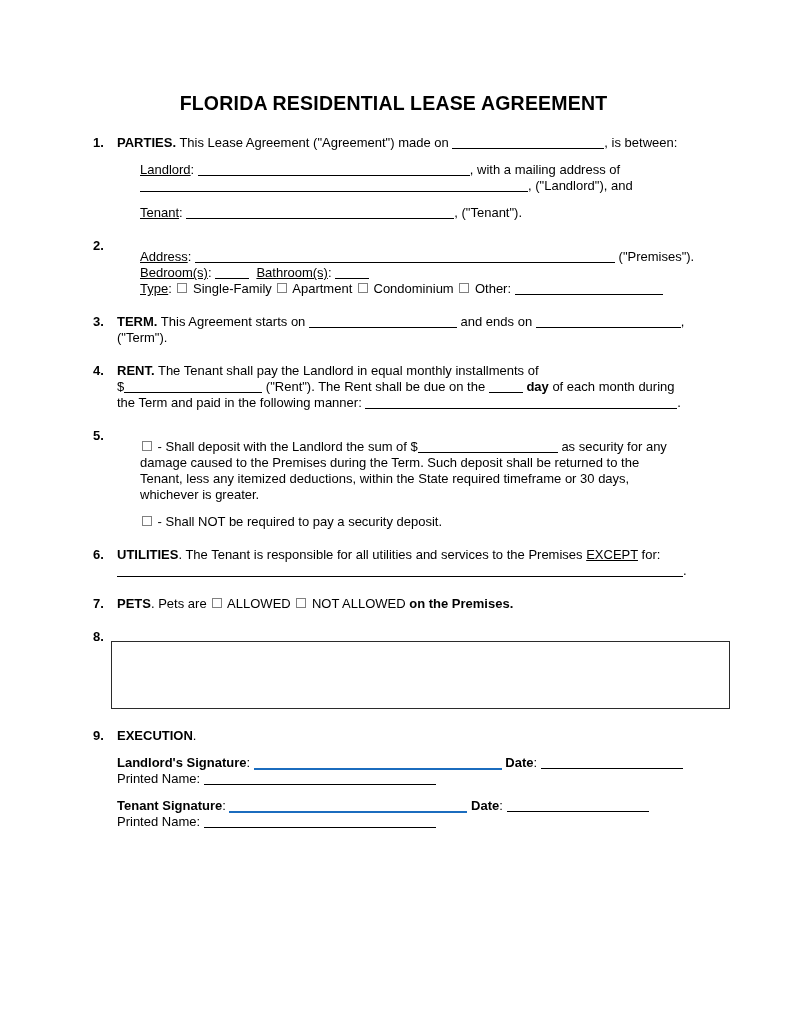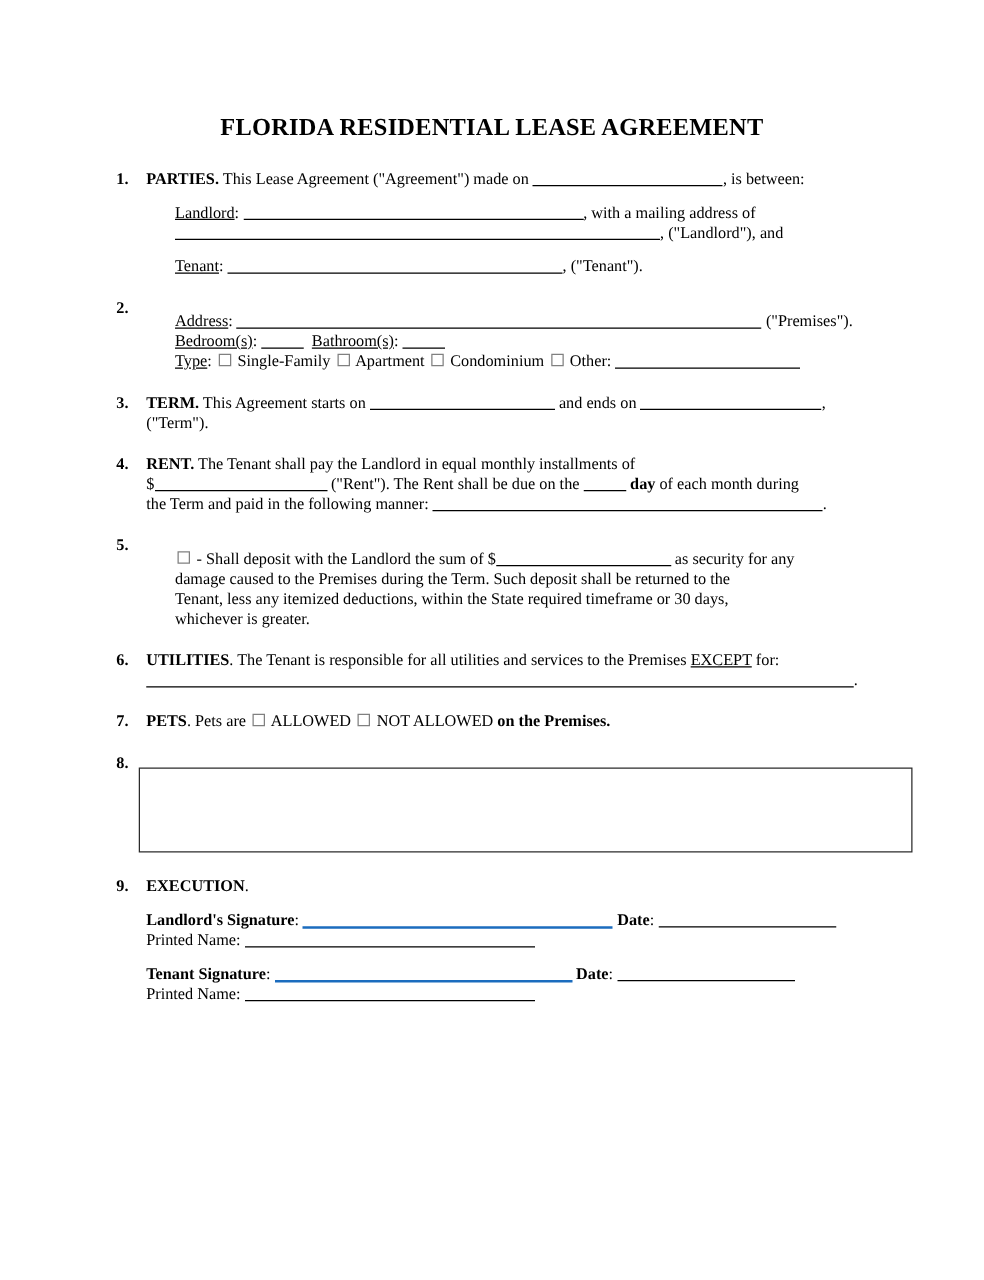--- a/index.html
+++ b/index.html
@@ -1,18 +1,18 @@
 <!DOCTYPE html>
 <html><head>
 <meta charset="utf-8">
 <style>
   html,body { margin:0; padding:0; background:#ffffff; }
   .page {
     position:relative; width:787px; height:836px; background:#ffffff;
-    font-family:Liberation Serif, serif; font-size:13px; line-height:16px;
+    font-family:Liberation Sans, sans-serif; font-size:13px; line-height:16px;
     color:#000; overflow:hidden;
   }
   .title {
     margin:0; position:absolute; top:92px; left:0; width:100%;
     text-align:center; font-size:19.5px; line-height:22px; font-weight:700;
     letter-spacing:0.2px;
   }
   .doc { position:absolute; top:135px; left:93px; width:610px; }
   .sec { display:flex; margin-top:17px; }
   .sec:first-child { margin-top:0; }
@@ -75,20 +75,21 @@
       <div class="sec">
         <span class="num">4.</span>
         <div class="secbody">
           <p class="para"><span class="b ">RENT.</span><span> The Tenant shall pay the Landlord in equal monthly installments of</span><br><span>$</span><span class="blank" style="width: 138px;"></span><span> ("Rent"). The Rent shall be due on the </span><span class="blank" style="width: 34px;"></span><span> </span><span class="b ">day</span><span> of each month during</span><br><span>the Term and paid in the following manner: </span><span class="blank" style="width: 312px;"></span><span>.</span></p>
         </div>
       </div>
       <div class="sec">
         <span class="num">5.</span>
         <div class="secbody">
           <p class="para gap ind"><span class="cb" style="border-color: rgb(128, 128, 128);"></span><span> - Shall deposit with the Landlord the sum of $</span><span class="blank" style="width: 140px;"></span><span> as security for any</span><br><span>damage caused to the Premises during the Term. Such deposit shall be returned to the</span><br><span>Tenant, less any itemized deductions, within the State required timeframe or 30 days,</span><br><span>whichever is greater.</span></p>
+          <p class="para gap ind"><span class="cb" style="border-color: rgb(128, 128, 128);"></span><span> - Shall NOT be required to pay a security deposit.</span></p>
         </div>
       </div>
       <div class="sec">
         <span class="num">6.</span>
         <div class="secbody">
           <p class="para"><span class="b ">UTILITIES</span><span>. The Tenant is responsible for all utilities and services to the Premises </span><span class="u">EXCEPT</span><span> for:</span><br><span class="blank" style="width: 566px;"></span><span>.</span></p>
         </div>
       </div>
       <div class="sec">
         <span class="num">7.</span>

